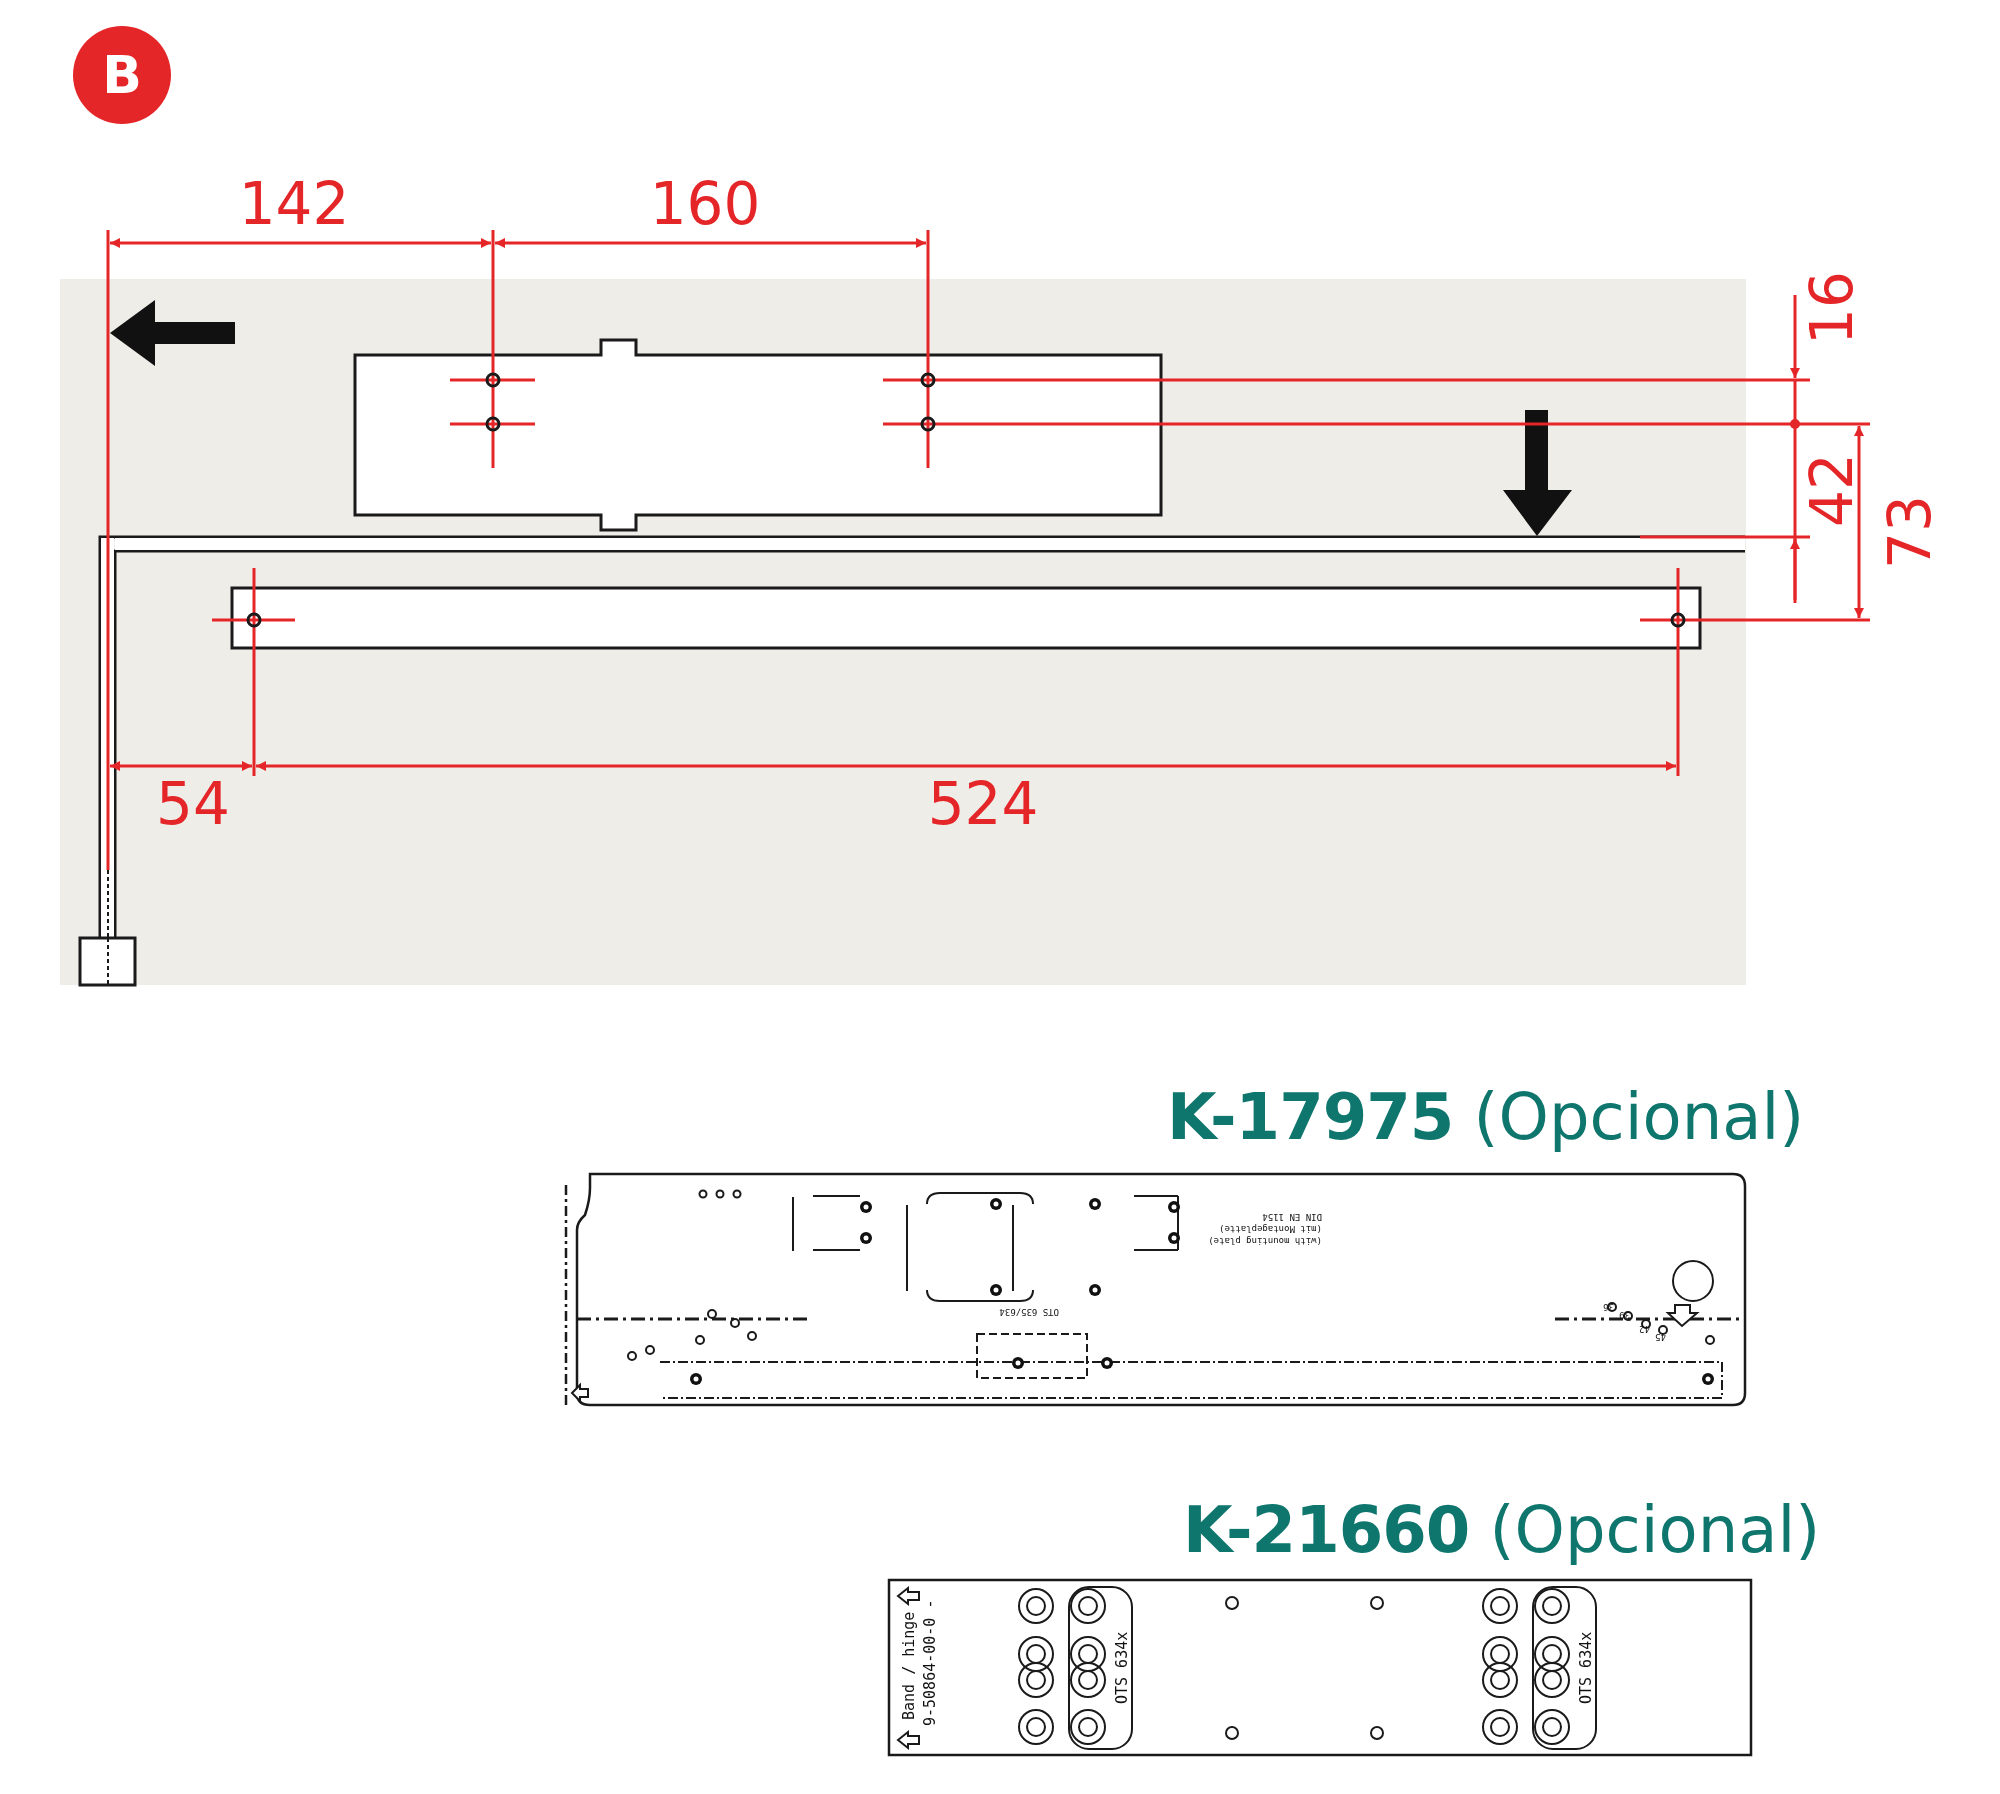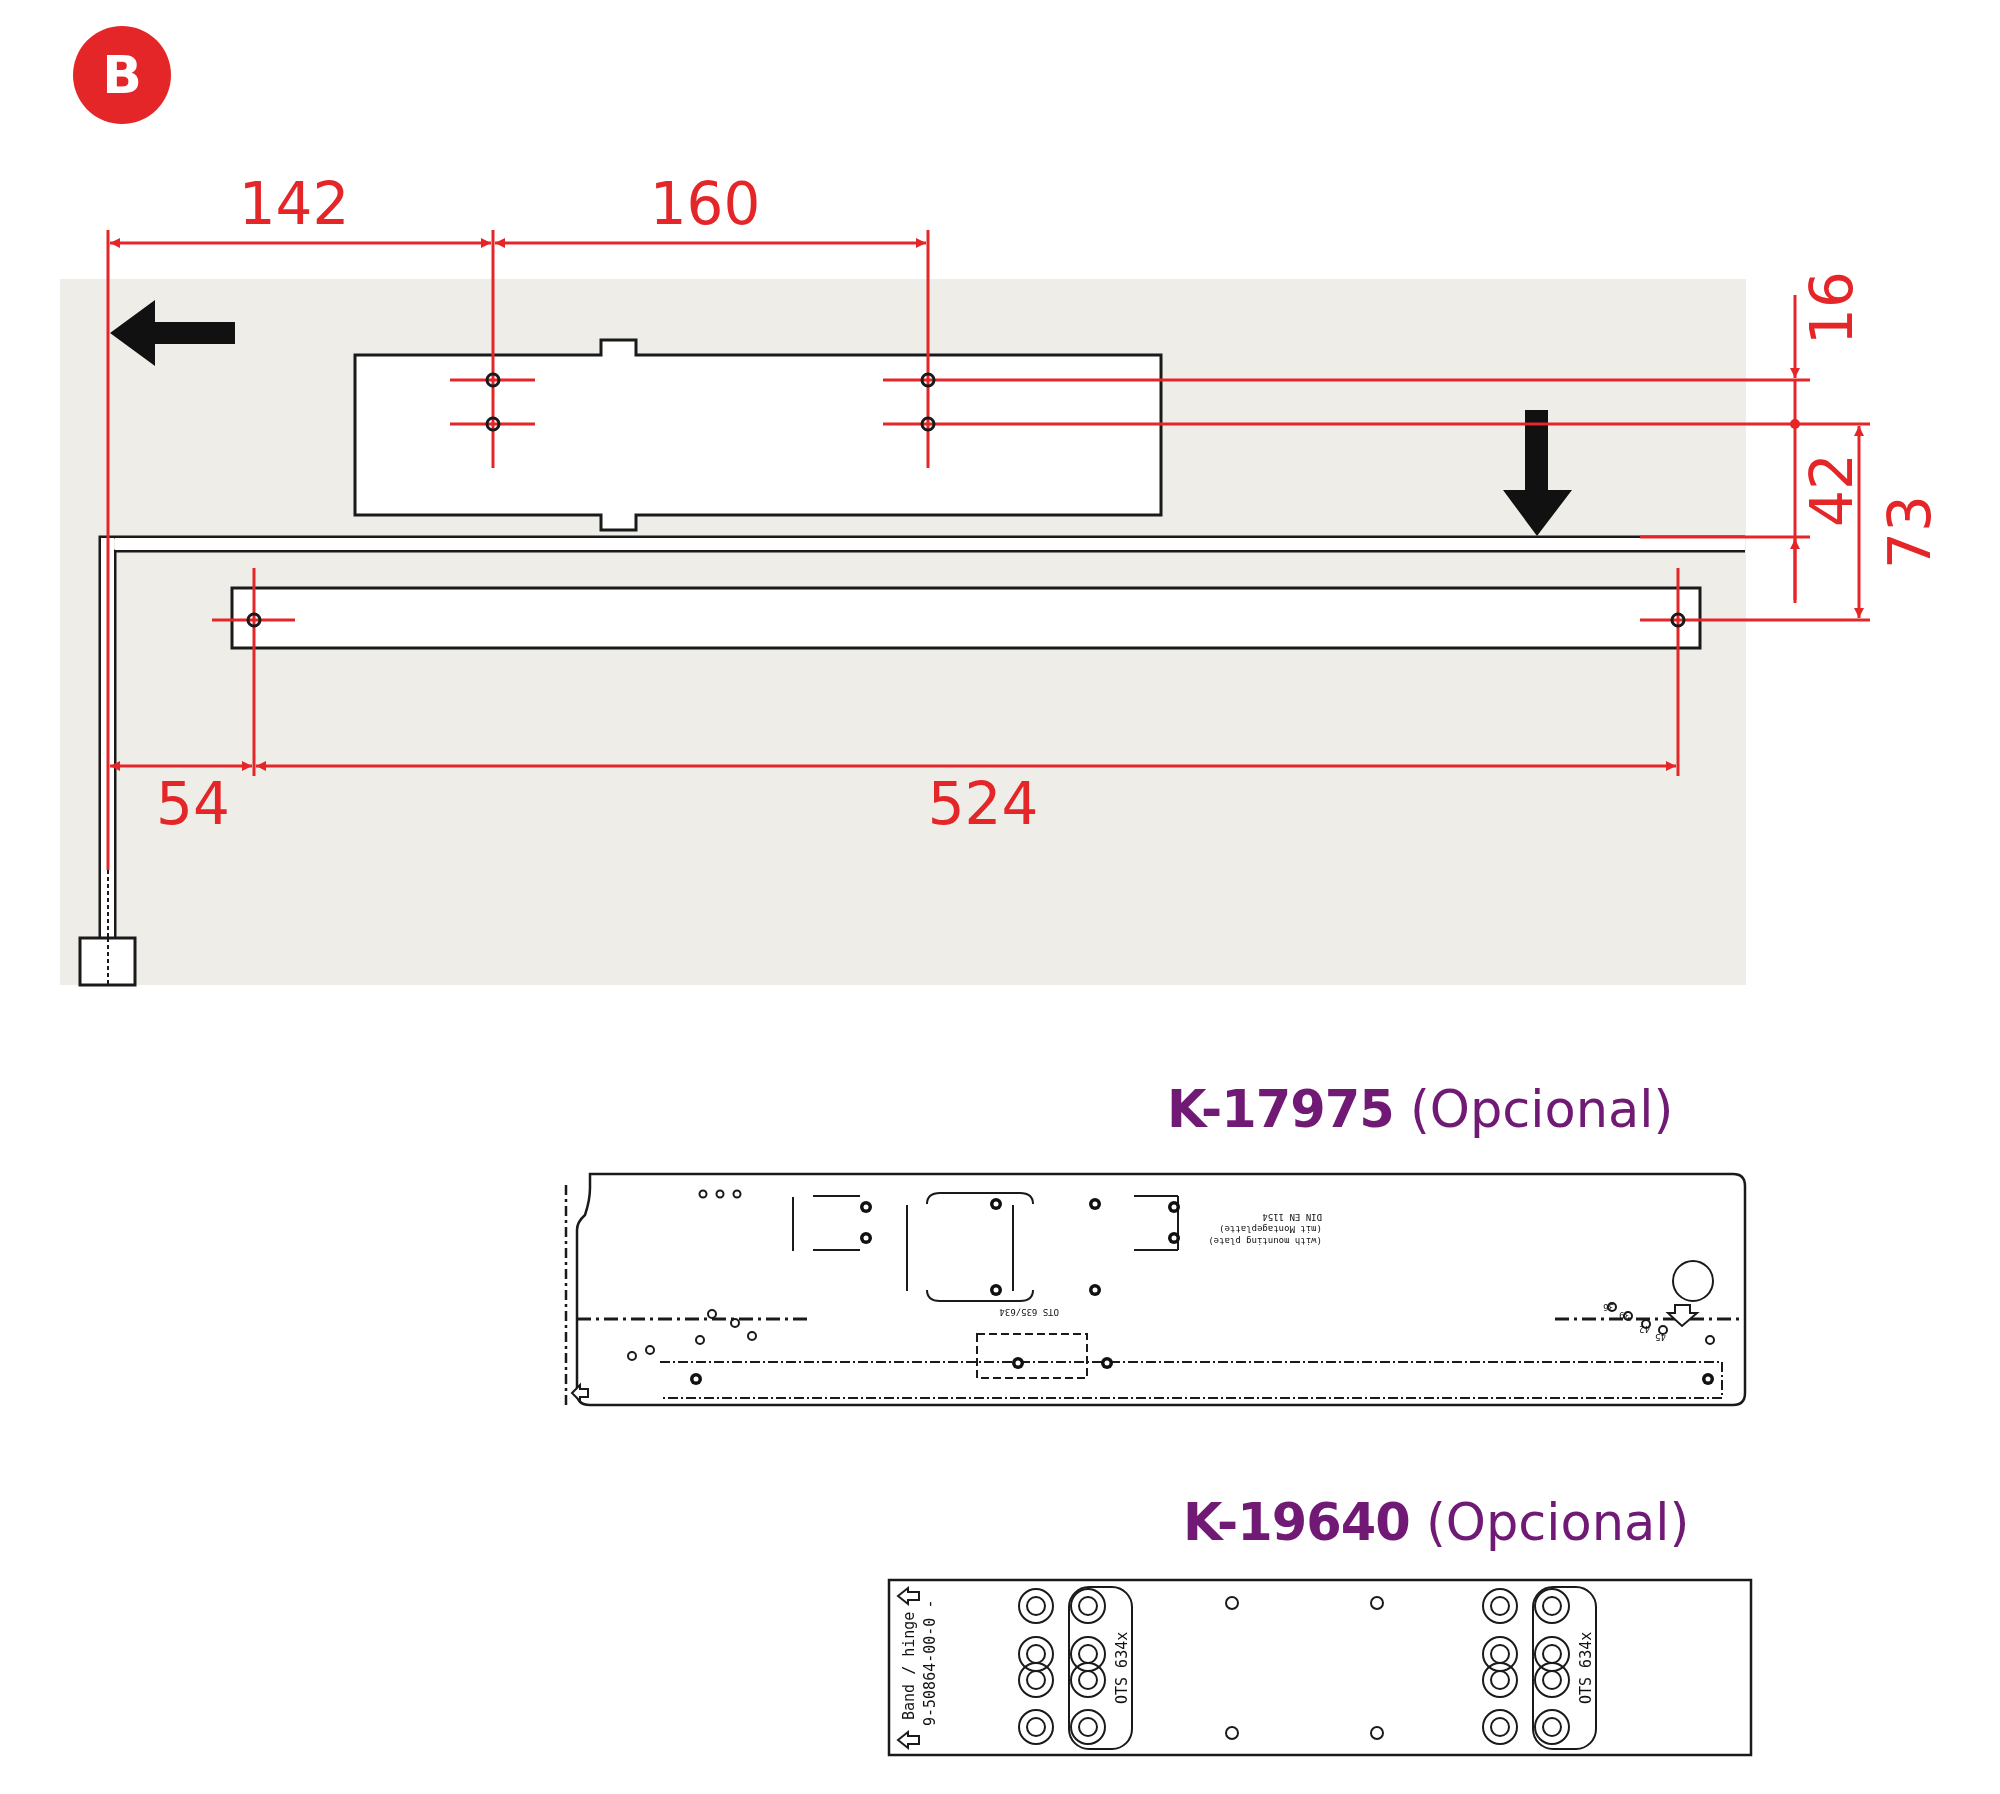--- a/index.html
+++ b/index.html
@@ -1,20 +1,20 @@
 <!DOCTYPE html>
 <html><head>
 <meta charset="utf-8">
 <style>
   html,body{margin:0;padding:0;background:#ffffff;}
   body{width:2000px;height:1794px;position:relative;overflow:hidden;font-family:"DejaVu Sans","Liberation Sans",sans-serif;}
   svg{position:absolute;left:0;top:0;}
   .badge{position:absolute;left:73px;top:26px;width:98px;height:98px;border-radius:50%;background:#e52629;display:flex;align-items:center;justify-content:center;color:#fff;font-size:52px;font-weight:bold;font-family:"DejaVu Sans",sans-serif;}
   .dim{fill:#e52629;font-family:"DejaVu Sans","Liberation Sans",sans-serif;font-size:58px;}
-  .title{position:absolute;color:#701a75;font-family:"DejaVu Sans","Liberation Sans",sans-serif;font-size:51px;white-space:nowrap;}
+  .title{position:absolute;color:#0f766e;font-family:"DejaVu Sans","Liberation Sans",sans-serif;font-size:64px;white-space:nowrap;}
   .title b{font-weight:bold;letter-spacing:-1px;}
   .title span.opt{font-weight:normal;}
   .tpl-text{font-family:"DejaVu Sans Mono","Liberation Mono",monospace;fill:#111;}
 </style>
 </head>
 <body>
 
 <div class="badge">
     <span>B</span>
   </div>
@@ -223,15 +223,15 @@
     <text class="tpl-text" font-size="15" transform="translate(1127,1704) rotate(-90)">OTS 634x</text>
     <text class="tpl-text" font-size="15" transform="translate(1591,1704) rotate(-90)">OTS 634x</text>
   </g>
 </svg>
 
 <div class="title" style="left:1167px;top:1080px;">
   <b>K-17975</b>
   <span class="opt">(Opcional)</span>
 </div>
 <div class="title" style="left:1183px;top:1493px;">
-  <b>K-19640</b>
+  <b>K-21660</b>
   <span class="opt">(Opcional)</span>
 </div>
 
 </body></html>

